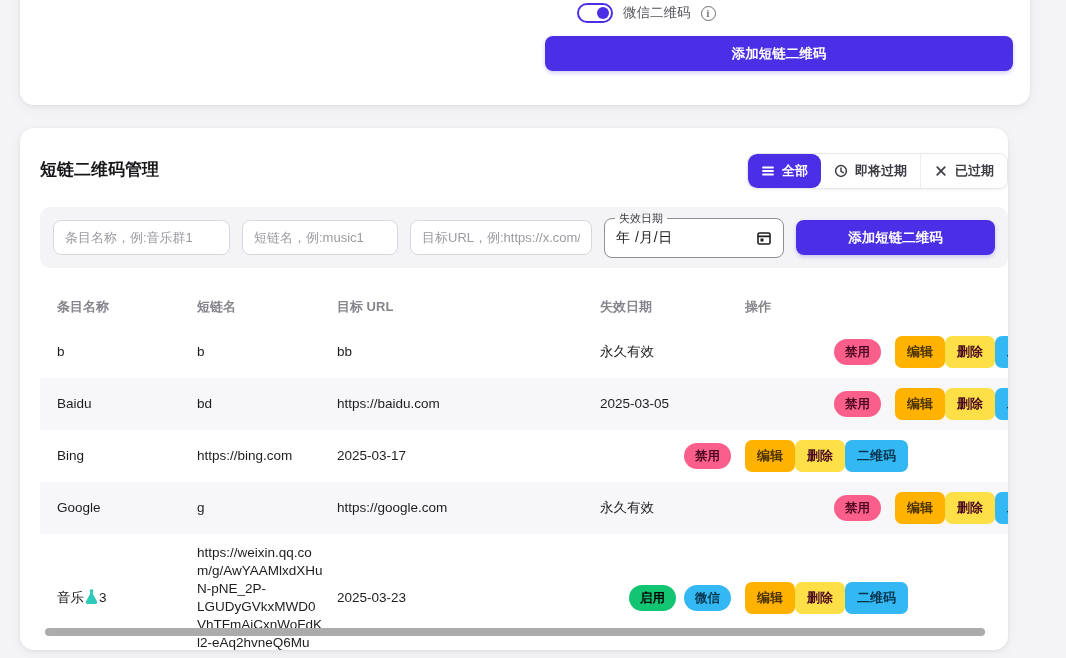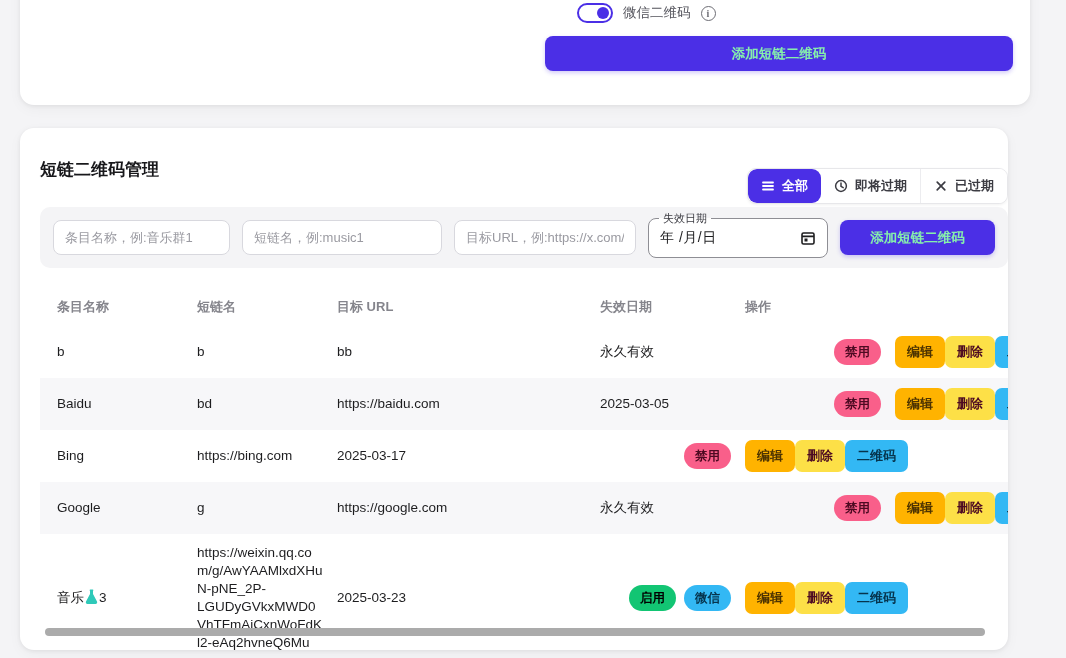--- a/index.html
+++ b/index.html
@@ -27,32 +27,32 @@
     position:absolute; right:2px; top:2px; width:12px; height:12px;
     border-radius:50%; background:#4b2fe6;
   }
   .toggle-label { font-size:13.5px; color:#52525a; }
   .info-icon {
     width:15px; height:15px; border:1.3px solid #6d6d74; border-radius:50%;
     color:#6d6d74; font-size:10px; line-height:13px; text-align:center;
     font-weight:700; font-family:"Liberation Serif",serif;
   }
   .btn-primary {
-    background:#4b2fe6; color:#86efac; border:none; border-radius:8px;
+    background:#4b2fe6; color:#ffffff; border:none; border-radius:8px;
     font-weight:700; font-size:13.5px; cursor:pointer;
     font-family:"Liberation Sans",sans-serif;
     box-shadow:0 2px 4px rgba(75,47,230,.25);
   }
   #top-add-btn { position:absolute; left:525px; top:96px; width:468px; height:35px; }
   
   #manager-card { left:20px; top:128px; width:988px; height:522px; overflow:hidden; }
   .manager-head { position:absolute; left:20px; right:0; top:24px; height:36px; }
   .page-title { font-size:17px; font-weight:700; color:#18181b; line-height:36px; }
   .segmented {
-    position:absolute; right:0; top:16px; height:36px; display:flex; align-items:stretch;
+    position:absolute; right:0; top:1px; height:36px; display:flex; align-items:stretch;
     background:#fff; border:1px solid #e7e7ea; border-radius:9px;
     box-shadow:0 1px 3px rgba(0,0,0,.06); overflow:hidden;
   }
   .segment {
     display:flex; align-items:center; gap:7px; padding:0 13px;
     font-size:13px; font-weight:700; color:#3c3c43; cursor:pointer;
     border-right:1px solid #ececef; background:#fff;
   }
   .segment:last-child { border-right:none; }
   .segment.active { background:#4b2fe6; color:#fff; border-radius:9px; border-right:none; }
@@ -62,21 +62,21 @@
     position:absolute; left:20px; top:79px; width:968px; height:61px;
     background:#f4f4f6; border-radius:10px;
     display:flex; align-items:center; gap:12px; padding:0 13px;
   }
   .filter-input {
     height:35px; border:1px solid #d8d8de; border-radius:8px; background:#fff;
     font-size:13px; padding:8px 11px; color:#be185d; outline:none;
     font-family:"Liberation Sans","DejaVu Sans",sans-serif;
   }
   .filter-input::placeholder { color:#9a9aa1; }
-  .fi-name { width:177px; } .fi-slug { width:200px; } .fi-url { width:182px; }
+  .fi-name { width:177px; } .fi-slug { width:156px; } .fi-url { width:182px; }
   .date-field {
     position:relative; width:180px; height:40px; background:#fff;
     border:1px solid #8e8e94; border-radius:8px;
     display:flex; align-items:center; justify-content:space-between;
     padding:0 11px; cursor:pointer;
   }
   .date-label {
     position:absolute; top:-8px; left:10px; font-size:11px; color:#3c3c43;
     padding:0 4px;
     background:linear-gradient(to bottom,#f4f4f6 46%,#ffffff 46%);

